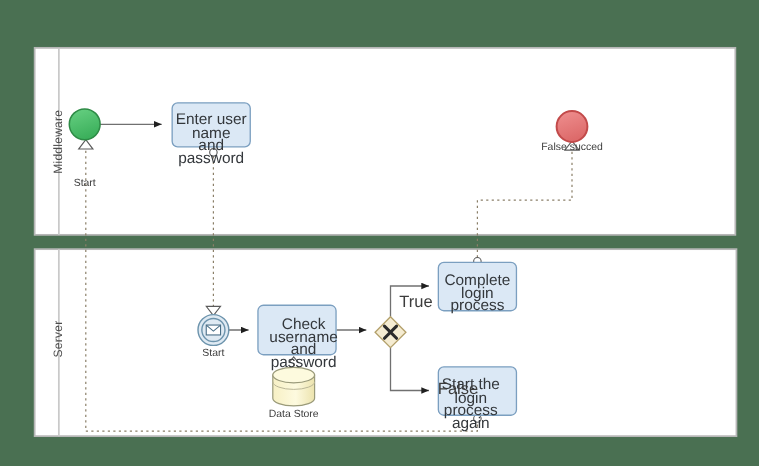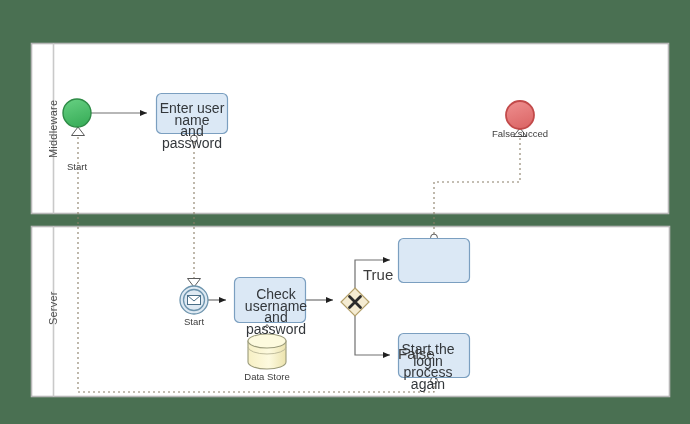--- a/index.html
+++ b/index.html
@@ -189,20 +189,22 @@
   <div class="lane-label" style="left:47px; top:158px; transform: rotate(-90deg);">Middleware</div>
 
   <div class="lane-label" style="left:47px; top:325px; transform: rotate(-90deg);">Server</div>
 
   <div class="node-label task-label" style="left:156px; top:103px; width:72px;">Enter user name
 and password</div>
 
   <div class="node-label task-label" style="left:234px; top:289px; width:84px;">Check username
 and password</div>
 
+  <div class="node-label task-label" style="left:398px; top:249px; width:72px;">Complete login
+process</div>
 
   <div class="node-label task-label" style="left:398px; top:344px; width:60px;">Start the login
 process again</div>
 
   <div class="evt-label" style="left:47px; top:126px; width:60px;margin-top:35px;">Start</div>
 
   <div class="evt-label" style="left:480px; top:128px; width:80px;">False succed</div>
 
   <div class="evt-label" style="left:164px; top:316px; width:60px;">Start</div>
 

